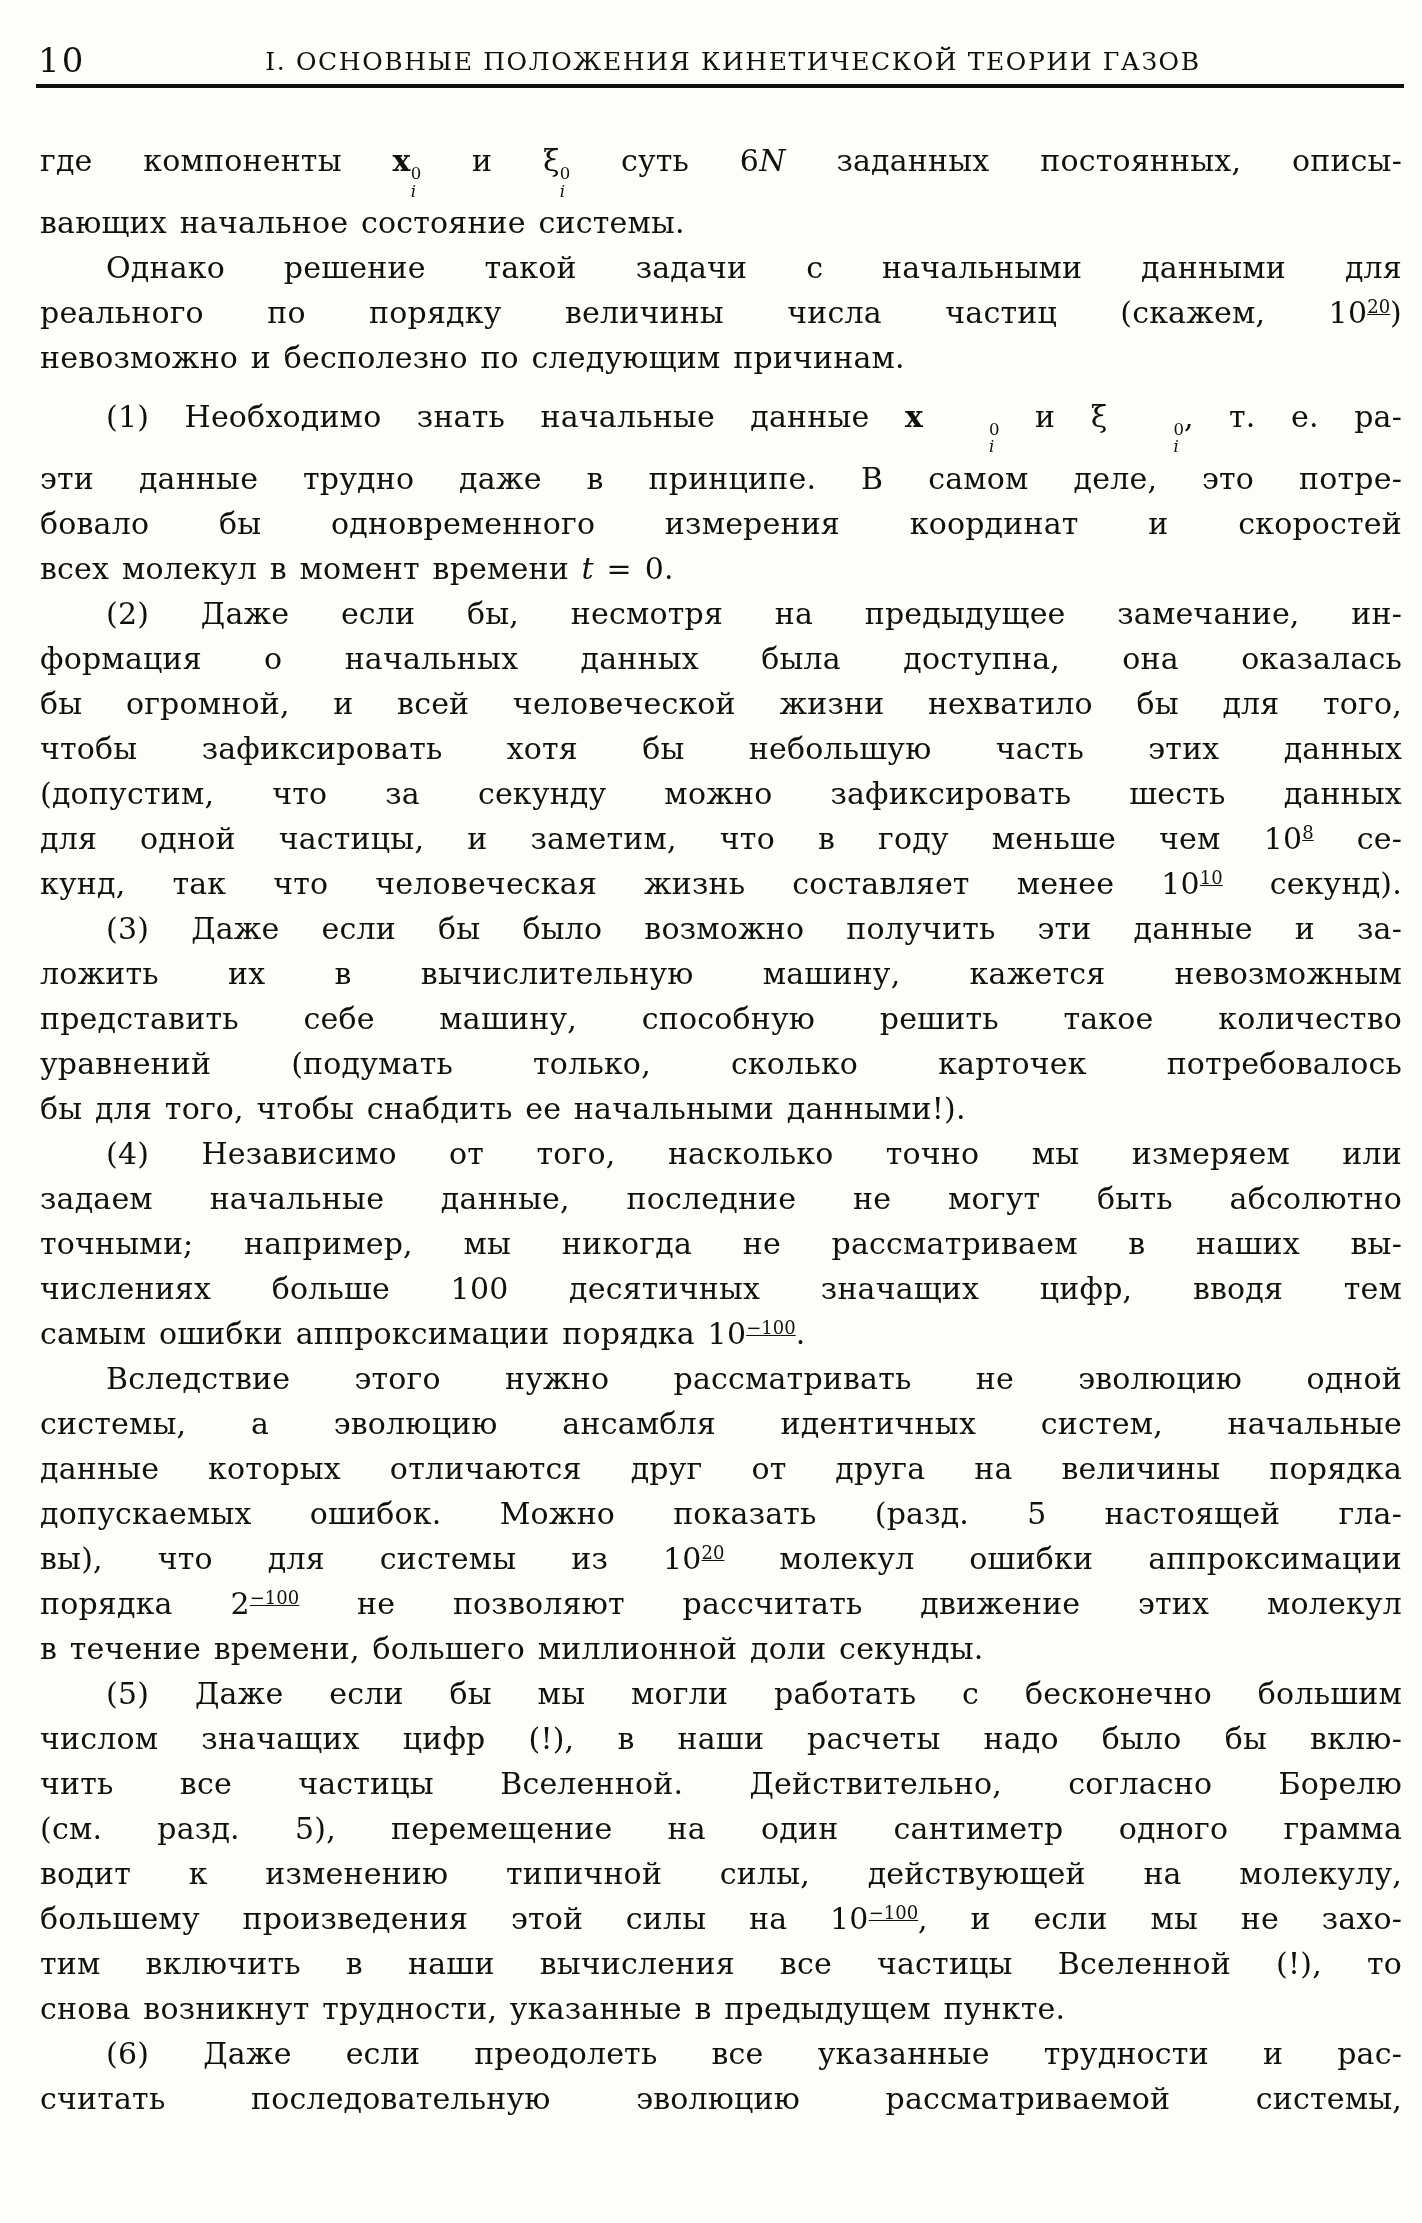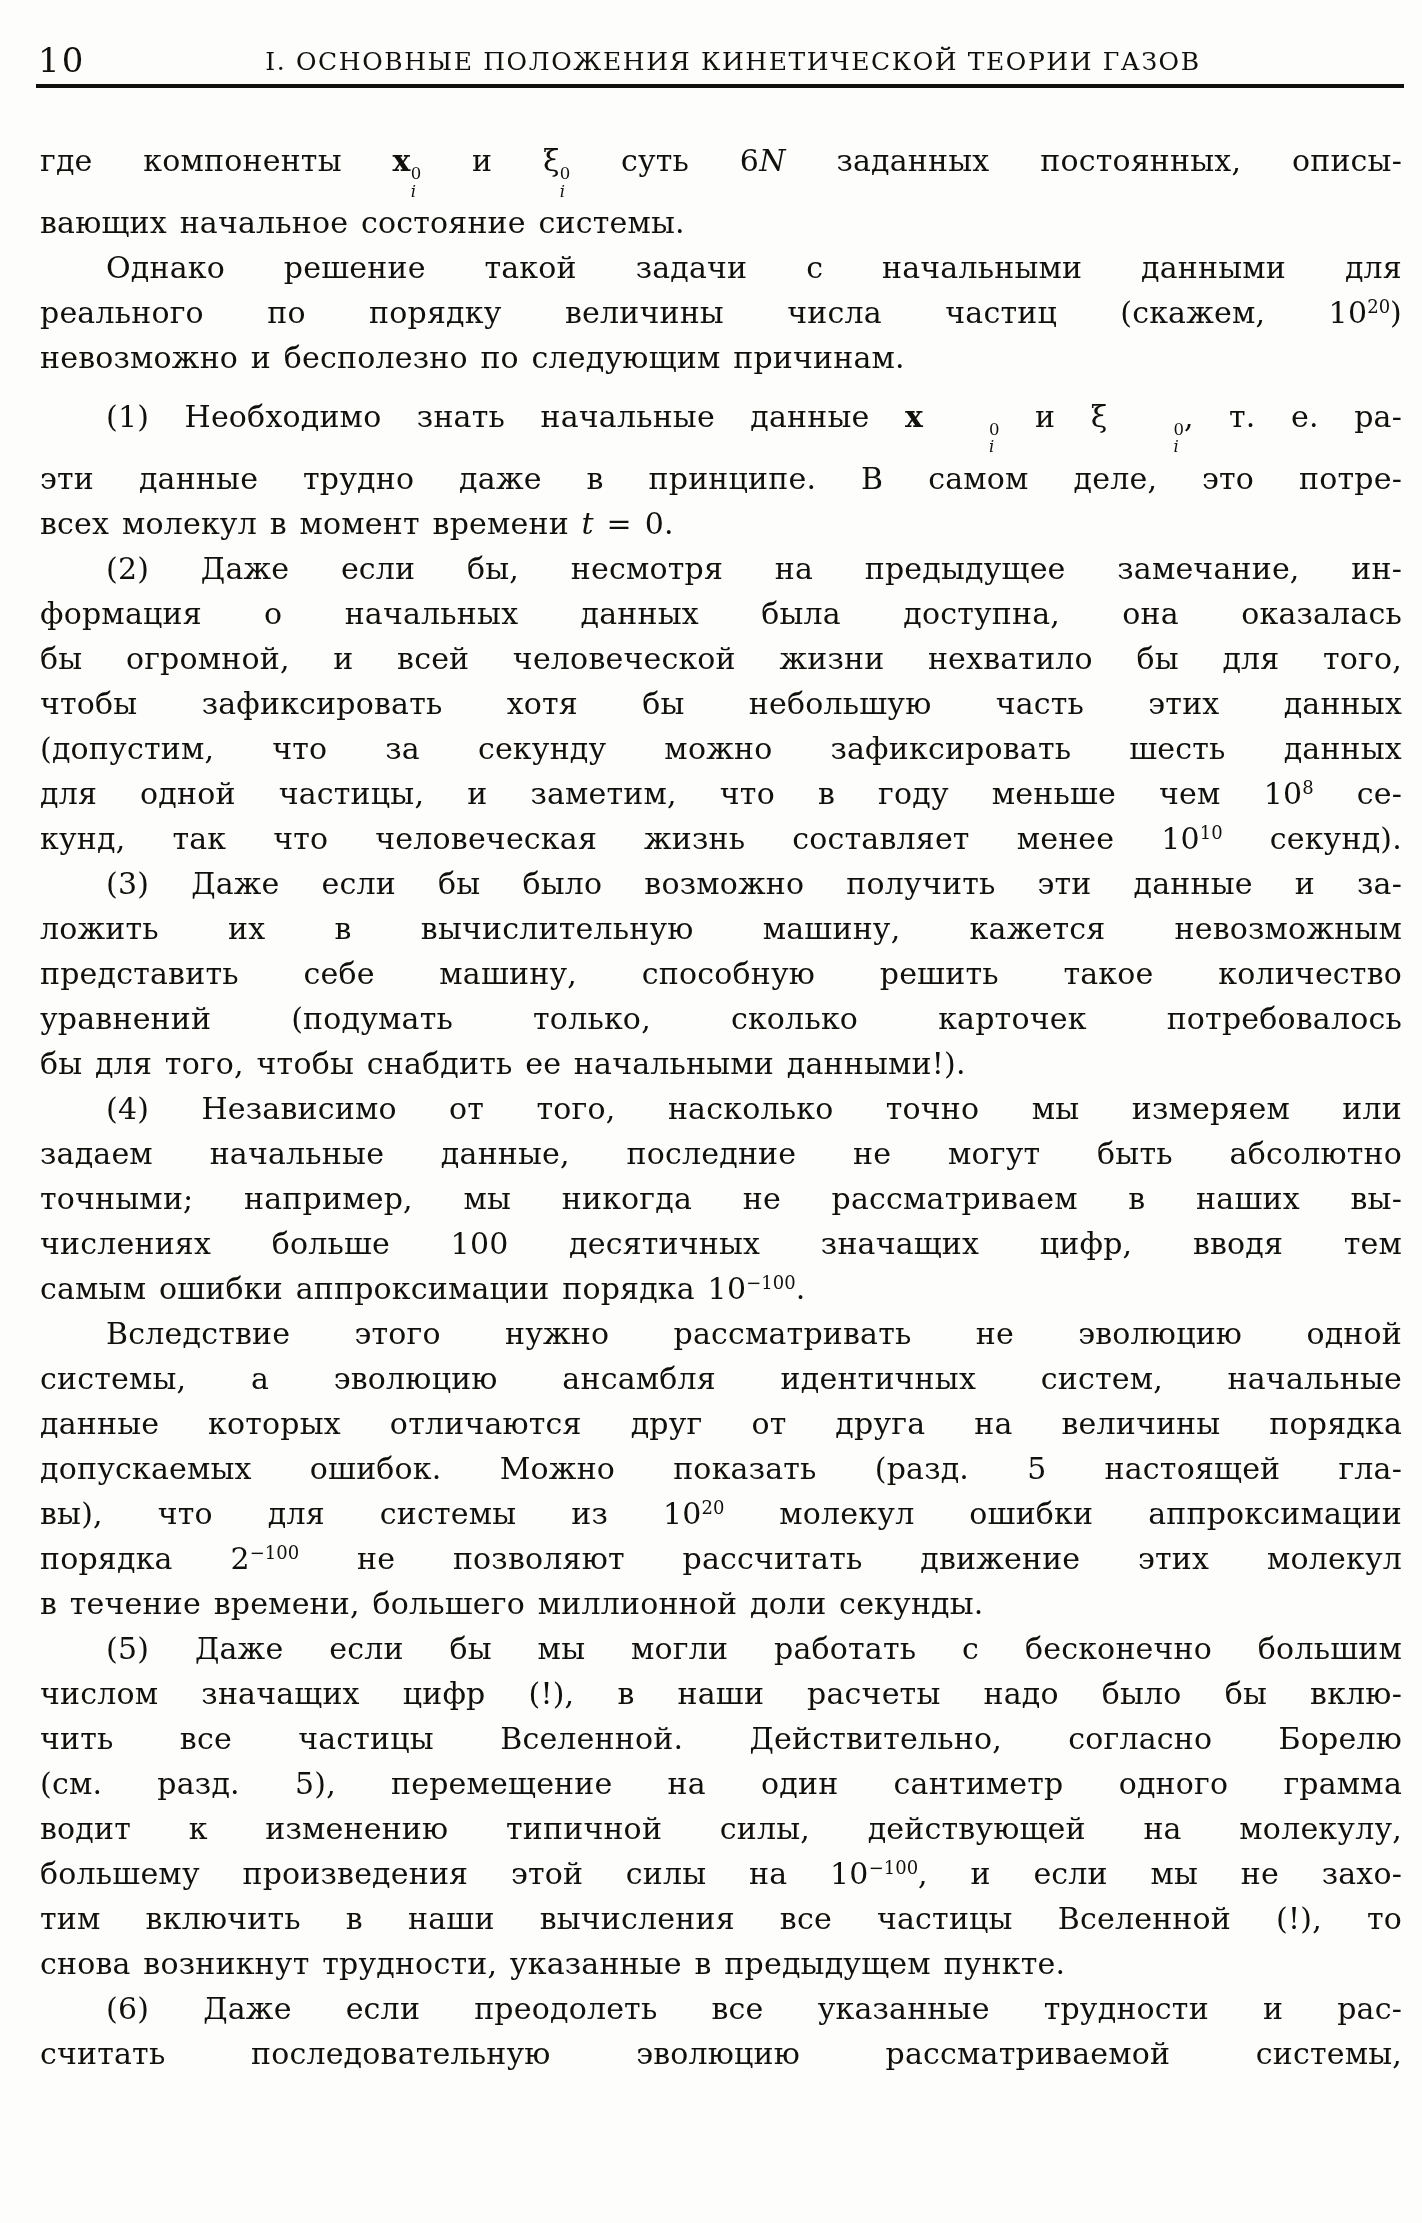--- a/index.html
+++ b/index.html
@@ -20,21 +20,21 @@
   .txt{
     position:absolute;left:40px;top:138px;width:1362px;
     font-size:30px;line-height:45px;word-spacing:3px;letter-spacing:0.2px;
   }
   .ln{text-align:justify;text-align-last:left;}
   .ln.just{text-align-last:justify;}
   .ln.ind{text-indent:66px;}
   .ln.gap{margin-top:14px;}
   .it{font-style:italic;}
   .bo{font-weight:bold;}
-  .sup{font-size:0.6em;line-height:0;vertical-align:0.55em;letter-spacing:0;word-spacing:0;}
+  .sup{font-size:0.6em;line-height:0;vertical-align:0.55em;letter-spacing:0;word-spacing:0;text-decoration:underline;}
   .ss{
     display:inline-flex;flex-direction:column;align-items:flex-start;
     font-size:0.55em;line-height:1.05;vertical-align:-0.5em;
     letter-spacing:0;word-spacing:0;
   }
   .ss .sst{display:block;}
   .ss .ssb{display:block;font-style:italic;}
 </style>
 </head>
 <body>
@@ -58,20 +58,21 @@
       <div class="ln just"><span>реального по порядку величины числа частиц (скажем, 10</span><span class="sup">20</span><span>)</span></div>
       <div class="ln"><span>невозможно и бесполезно по следующим причинам.</span></div>
       <div class="ln just ind gap"><span>(1) Необходимо знать начальные данные </span><span class="bo">x</span><span class="ss">
           <span class="sst">0</span>
           <span class="ssb">i</span>
         </span><span> и </span><span>ξ</span><span class="ss">
           <span class="sst">0</span>
           <span class="ssb">i</span>
         </span><span>, т. е. ра-</span></div>
       <div class="ln just"><span>эти данные трудно даже в принципе. В самом деле, это потре-</span></div>
+      <div class="ln just"><span>бовало бы одновременного измерения координат и скоростей</span></div>
       <div class="ln"><span>всех молекул в момент времени </span><span class="it">t</span><span> = 0.</span></div>
       <div class="ln just ind"><span>(2) Даже если бы, несмотря на предыдущее замечание, ин-</span></div>
       <div class="ln just"><span>формация о начальных данных была доступна, она оказалась</span></div>
       <div class="ln just"><span>бы огромной, и всей человеческой жизни нехватило бы для того,</span></div>
       <div class="ln just"><span>чтобы зафиксировать хотя бы небольшую часть этих данных</span></div>
       <div class="ln just"><span>(допустим, что за секунду можно зафиксировать шесть данных</span></div>
       <div class="ln just"><span>для одной частицы, и заметим, что в году меньше чем 10</span><span class="sup">8</span><span> се-</span></div>
       <div class="ln just"><span>кунд, так что человеческая жизнь составляет менее 10</span><span class="sup">10</span><span> секунд).</span></div>
       <div class="ln just ind"><span>(3) Даже если бы было возможно получить эти данные и за-</span></div>
       <div class="ln just"><span>ложить их в вычислительную машину, кажется невозможным</span></div>

